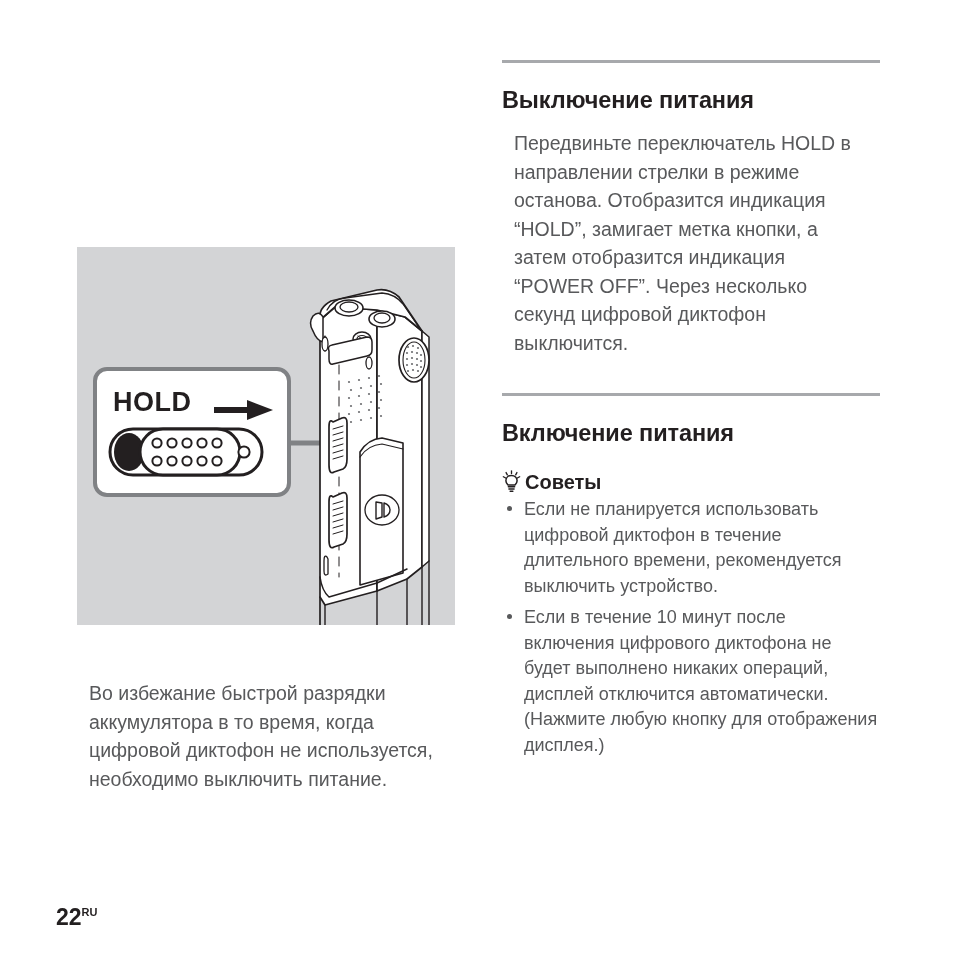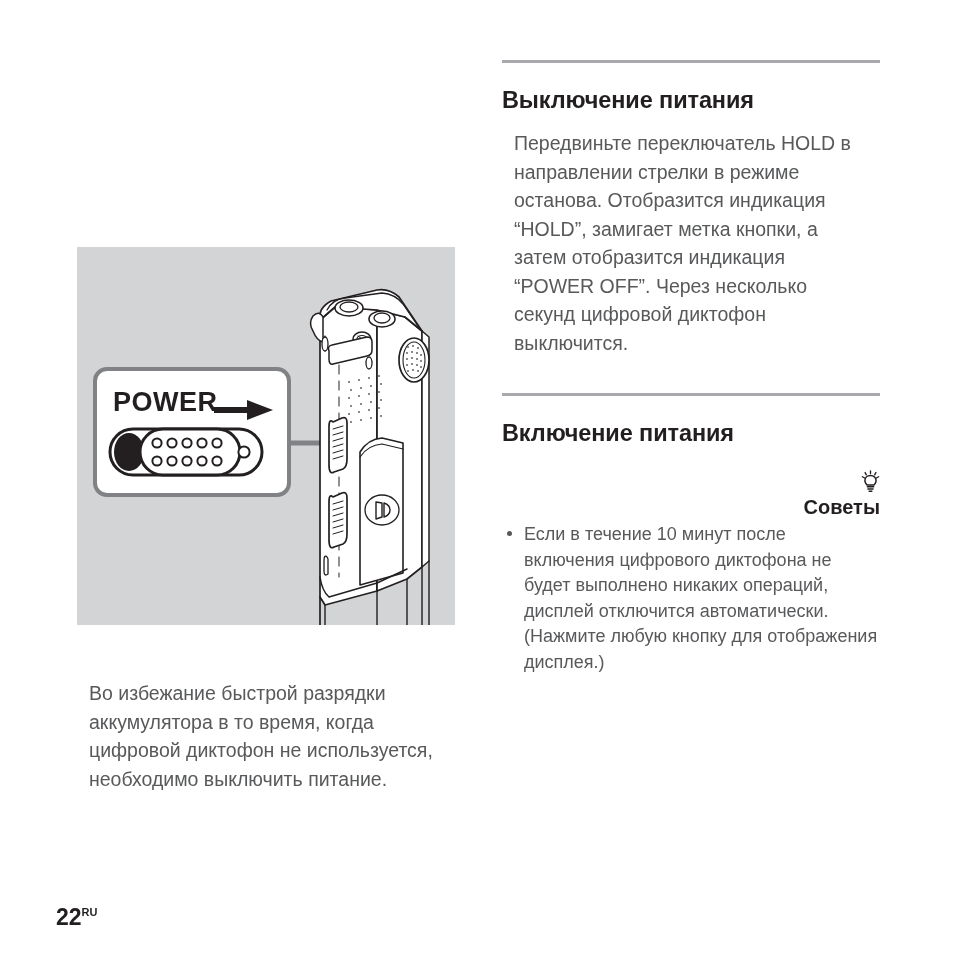--- a/index.html
+++ b/index.html
@@ -78,21 +78,20 @@
     top: 667px;
     width: 385px;
   }
 
   
   .tips-head {
     display: flex;
     align-items: flex-end;
     margin: 22px 0 4px 0;
     gap: 4px;
-    flex-direction: column;
   }
   .bulb-icon {
     width: 19px;
     height: 23px;
     display: block;
     flex: 0 0 auto;
   }
   .tips-label {
     font-size: 20px;
     font-weight: 700;
@@ -318,21 +317,21 @@
               <circle cx="110" cy="214" r="4.6"></circle>
                 <circle cx="125" cy="214" r="4.6"></circle>
               <circle cx="140" cy="214" r="4.6"></circle>
               <circle cx="167" cy="205" r="5.6"></circle>
             </g>
           </g>
         </g>
       </g>
     </svg>
 
-    <div style="position:absolute;left:36px;top:140px;font-size:27px;font-weight:700;letter-spacing:0.5px;color:#231f20;">POWER</div>
+    <div style="position:absolute;left:36px;top:140px;font-size:27px;font-weight:700;letter-spacing:0.5px;color:#231f20;">HOLD</div>
   </div>
 
   <div class="left-caption">
     <p class="body">Во избежание быстрой разрядки аккумулятора в то время, когда цифровой диктофон не используется, необходимо выключить питание.</p>
   </div>
 
   <div class="col-right">
 
     <div class="rule-thin"></div>
     <h2 class="section-title">Выключение питания</h2>
@@ -356,20 +355,24 @@
           <line x1="7.3" y1="19.9" x2="12.7" y2="19.9"></line>
           <line x1="8.6" y1="22.2" x2="11.4" y2="22.2"></line>
         </g>
       </svg>
       <span class="tips-label">Советы</span>
     </div>
 
     <ul class="tips-list">
       <li>
         <span class="bullet"></span>
+        <span>Если не планируется использовать цифровой диктофон в течение длительного времени, рекомендуется выключить устройство.</span>
+      </li>
+      <li>
+        <span class="bullet"></span>
         <span>Если в течение 10 минут после включения цифрового диктофона не будет выполнено никаких операций, дисплей отключится автоматически. (Нажмите любую кнопку для отображения дисплея.)</span>
       </li>
     </ul>
   </div>
 
   <div class="folio">
     <span>22</span><sup>RU</sup>
   </div>
 
 </div>

